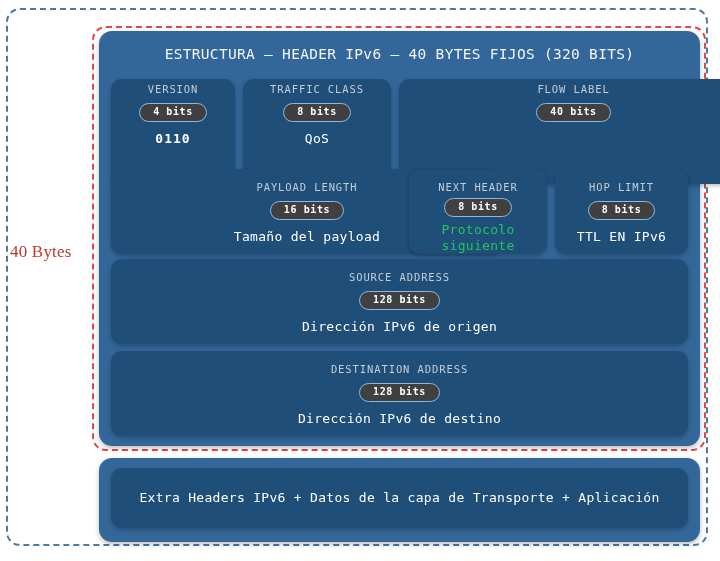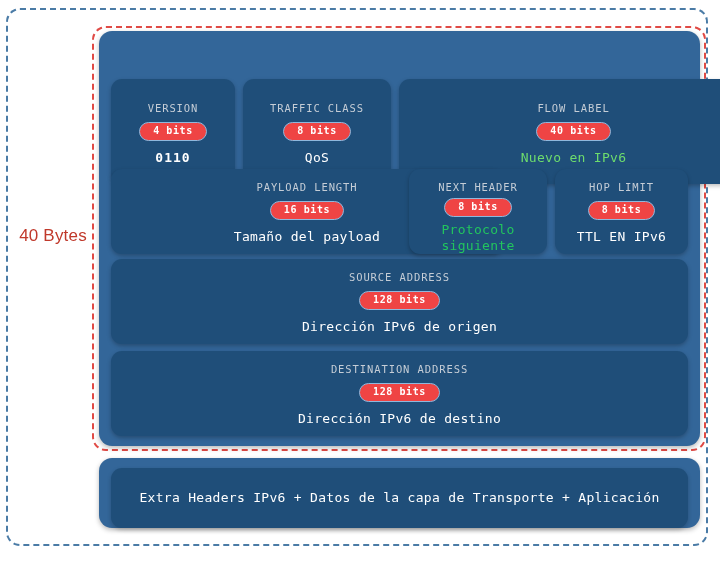--- a/index.html
+++ b/index.html
@@ -35,25 +35,25 @@
     height: 425px;
     border: 2px dashed #e04a45;
     border-radius: 14px;
     box-sizing: border-box;
   }
 
   
   #bytes-label {
     position: absolute;
     left: 10px;
-    top: 226px;
+    top: 242px;
     width: 86px;
-    text-align: center;
+    text-align: left;
     color: #c0392b;
-    font-family: Liberation Sans, sans-serif;
+    font-family: Liberation Serif, serif;
     font-size: 17px;
     letter-spacing: 0.2px;
     white-space: nowrap;
   }
 
   
   #header-panel {
     position: absolute;
     left: 99px;
     top: 31px;
@@ -92,21 +92,21 @@
   .field-label {
     color: #c5cdd6;
     font-size: 10.5px;
     letter-spacing: 0.9px;
     text-align: center;
     line-height: 13px;
   }
 
   .pill {
     display: inline-block;
-    background: #ef4444;
+    background: #404040;
     border: 1.5px solid #8fb8dd;
     border-radius: 999px;
     color: #ffffff;
     font-size: 10px;
     font-weight: bold;
     letter-spacing: 0.6px;
     padding: 2px 13px 3px 13px;
     line-height: 12px;
     white-space: nowrap;
   }
@@ -130,33 +130,33 @@
   
   #f-payload-length { left: 12px;  top: 138px; width: 392px; height: 85px; }
   #f-next-header    { left: 310px; top: 138px; width: 138px; height: 85px; justify-content: center; }
   #f-hop-limit      { left: 456px; top: 138px; width: 133px; height: 85px; }
 
   
   #f-source-address      { left: 12px; top: 228px; width: 577px; height: 85px; }
   #f-destination-address { left: 12px; top: 320px; width: 577px; height: 85px; }
 
   
-  .pad-tall  { padding-top: 23px; }
+  .pad-tall  { padding-top: 4px; }
   .pad-short { padding-top: 12px; }
 
   .gap-a { height: 7px; }
   .gap-b { height: 9px; }
 
   
   #extra-outer {
     position: absolute;
     left: 99px;
     top: 458px;
     width: 601px;
-    height: 70px;
+    height: 84px;
     background: #336699;
     border-radius: 13px;
     box-sizing: border-box;
     box-shadow: 0 2px 5px rgba(0,0,0,0.28);
   }
   #extra-inner {
     position: absolute;
     left: 12px;
     top: 10px;
     width: 577px;
@@ -181,20 +181,21 @@
 </head>
 <body>
 
 <div id="outer-dashed"></div>
 <div id="red-dashed"></div>
 
 <div id="bytes-label">40 Bytes</div>
 
 <div id="header-panel">
 
+  <div id="header-title">ESTRUCTURA – HEADER IPv6 – 40 BYTES FIJOS (320 BITS)</div>
 
   <div class="field pad-tall" id="f-version">
     <div class="field-label">VERSION</div>
     <div class="gap-a"></div>
     <div class="pill">4 bits</div>
     <div class="gap-b"></div>
     <div class="field-value bold">0110</div>
   </div>
 
   <div class="field pad-tall" id="f-traffic-class">
@@ -203,21 +204,20 @@
     <div class="pill">8 bits</div>
     <div class="gap-b"></div>
     <div class="field-value">QoS</div>
   </div>
 
   <div class="field pad-tall" id="f-flow-label">
     <div class="field-label">FLOW LABEL</div>
     <div class="gap-a"></div>
     <div class="pill">40 bits</div>
     <div class="gap-b"></div>
-    <div class="field-value green">Nuevo en IPv6</div>
   </div>
 
   <div class="field pad-short" id="f-payload-length">
     <div class="field-label">PAYLOAD LENGTH</div>
     <div class="gap-a"></div>
     <div class="pill">16 bits</div>
     <div class="gap-b"></div>
     <div class="field-value">Tamaño del payload</div>
   </div>
 

